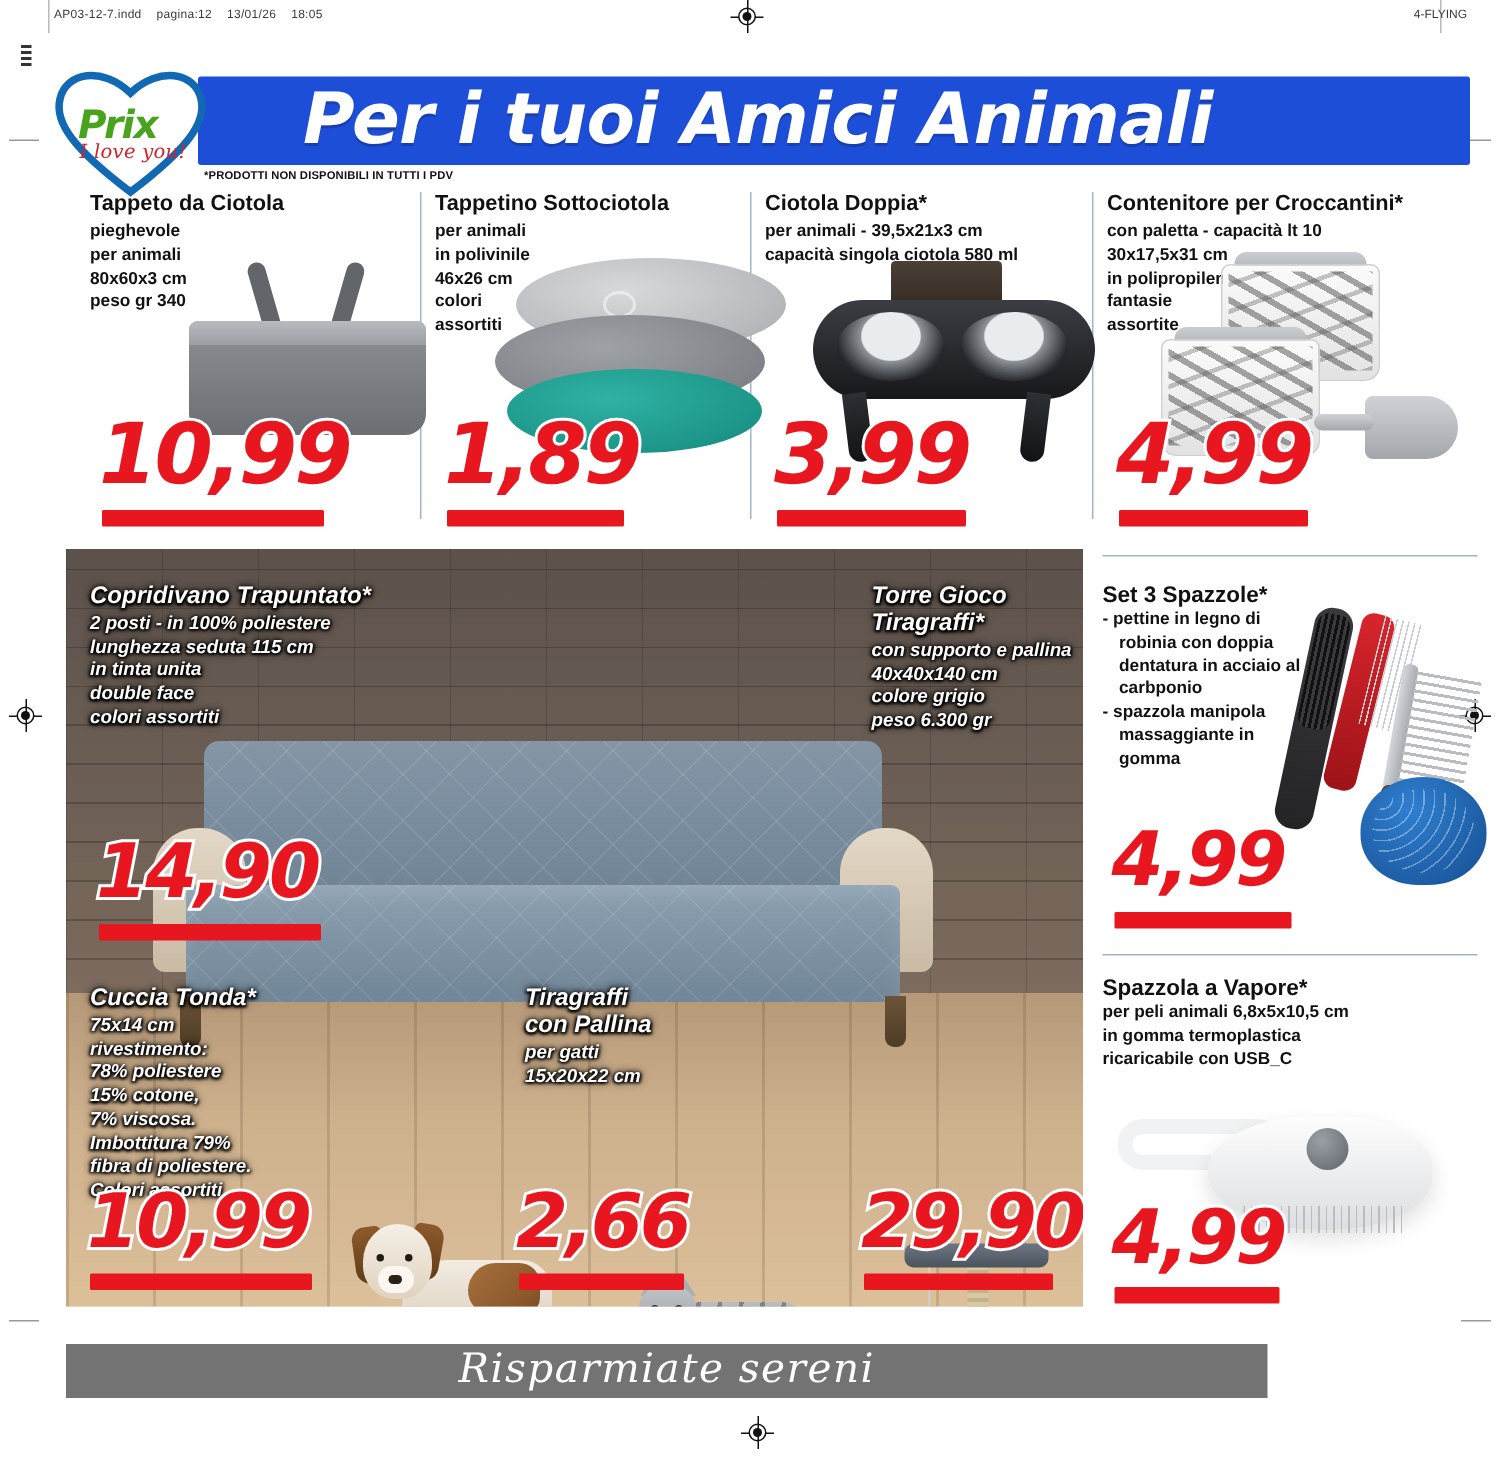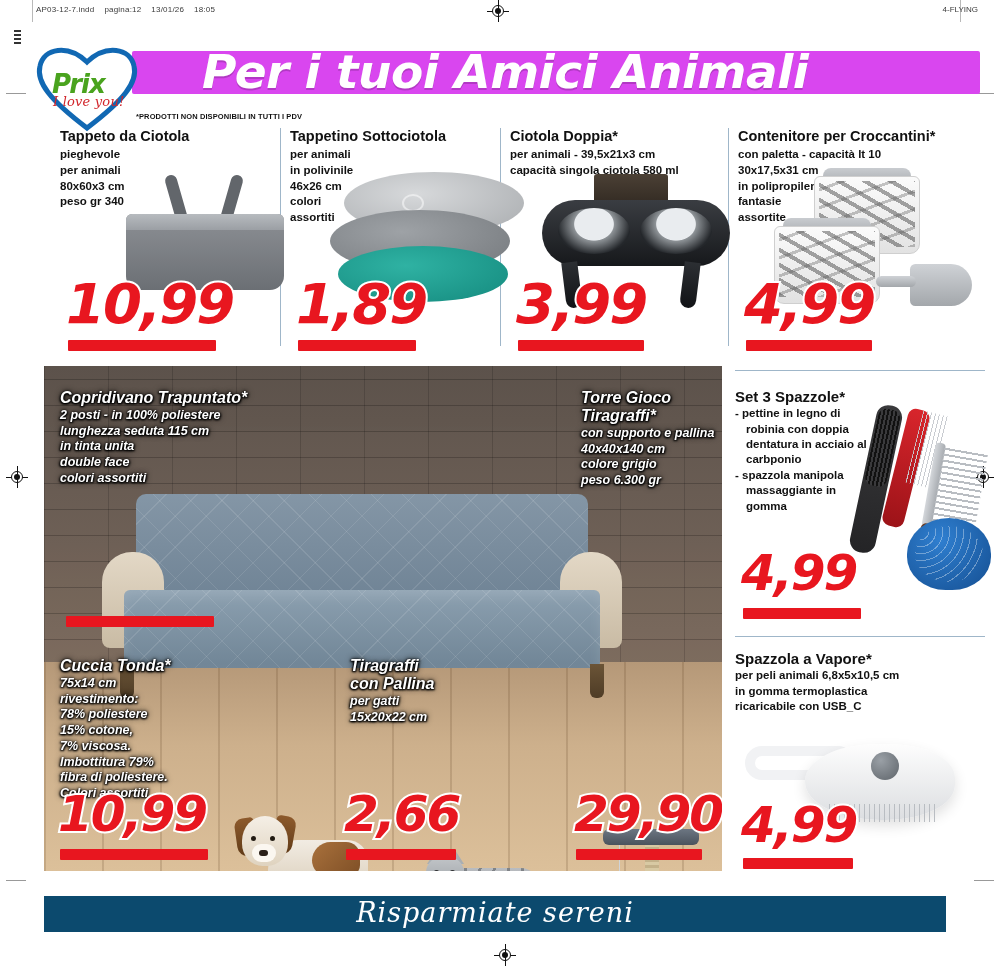--- a/index.html
+++ b/index.html
@@ -36,22 +36,22 @@
     background: #111; border-radius: 50%;
   }
   .barcodechip {
     position: absolute; left: 14px; top: 30px; width: 7px; height: 14px;
     background: repeating-linear-gradient(to bottom,#333 0 2px,#fff 2px 4px);
   }
   .tick { position: absolute; background: #999; }
 
   
   .header {
-    position: absolute; left: 132px; top: 51px; width: 848px; height: 43px;
-    background: #d946ef; border-radius: 2px;
+    position: absolute; left: 132px; top: 51px; width: 848px; height: 59px;
+    background: #1d4ed8; border-radius: 2px;
   }
   .header-title {
     position: absolute; left: 70px; top: 50%; transform: translateY(-52%);
     color: #ffffff; font-size: 47px; font-weight: bold; font-style: italic;
     font-family: "DejaVu Sans", sans-serif; letter-spacing: -0.5px; white-space: nowrap;
     text-shadow: 0 2px 0 rgba(0,0,0,.18);
   }
   .logo {
     position: absolute; left: 32px; top: 42px; width: 110px; height: 90px; z-index: 5;
   }
@@ -290,22 +290,22 @@
     background: linear-gradient(180deg,#c9ccd0,#a9adb1); border-radius: 8px; }
   .binobj .lidA { left: 55px; top: -6px; }
   .binobj .lidB { left: 15px; top: 44px; }
   .binobj .scoop { position: absolute; left: 142px; top: 90px; width: 62px; height: 42px;
     background: linear-gradient(180deg,#cfd2d6,#a3a7ab); border-radius: 6px 24px 24px 6px; }
   .binobj .scoop:before { content: ""; position: absolute; left: -34px; top: 12px; width: 40px; height: 11px;
     background: linear-gradient(180deg,#cfd2d6,#a3a7ab); border-radius: 6px; }
 
   
   .footer {
-    position: absolute; left: 44px; top: 896px; width: 902px; height: 36px;
-    background: #0c4a6e;
+    position: absolute; left: 44px; top: 896px; width: 801px; height: 36px;
+    background: #737373;
   }
   .footer .slogan {
     position: absolute; left: 50%; top: 50%; transform: translate(-50%,-54%);
     color: #ffffff; font-size: 27px; font-style: italic;
     font-family: "DejaVu Serif", serif; white-space: nowrap; letter-spacing: 1px;
   }
   .footmark { position: absolute; left: 494px; top: 944px; }
   .leftmark { position: absolute; left: 6px; top: 466px; }
 </style>
 </head>
@@ -476,20 +476,21 @@
     </div>
 
     <div class="ovl" style="left:16px; top:23px; width:250px;">
       <div class="t" style="white-space:pre-line;">Copridivano Trapuntato*</div>
       <div class="d" style="white-space:pre-line;">2 posti - in 100% poliestere
 lunghezza seduta 115 cm
 in tinta unita
 double face
 colori assortiti</div>
     </div>
+    <div class="price mid" style="left:20px; top:192px; z-index:7;">14,90</div>
     <div class="pbar" style="left:22px; top:250px; width:148px; z-index:7;"></div>
 
     <div class="ovl" style="left:537px; top:23px; width:145px;">
       <div class="t" style="white-space:pre-line;">Torre Gioco
 Tiragraffi*</div>
       <div class="d" style="white-space:pre-line;">con supporto e pallina
 40x40x140 cm
 colore grigio
 peso 6.300 gr</div>
     </div>

